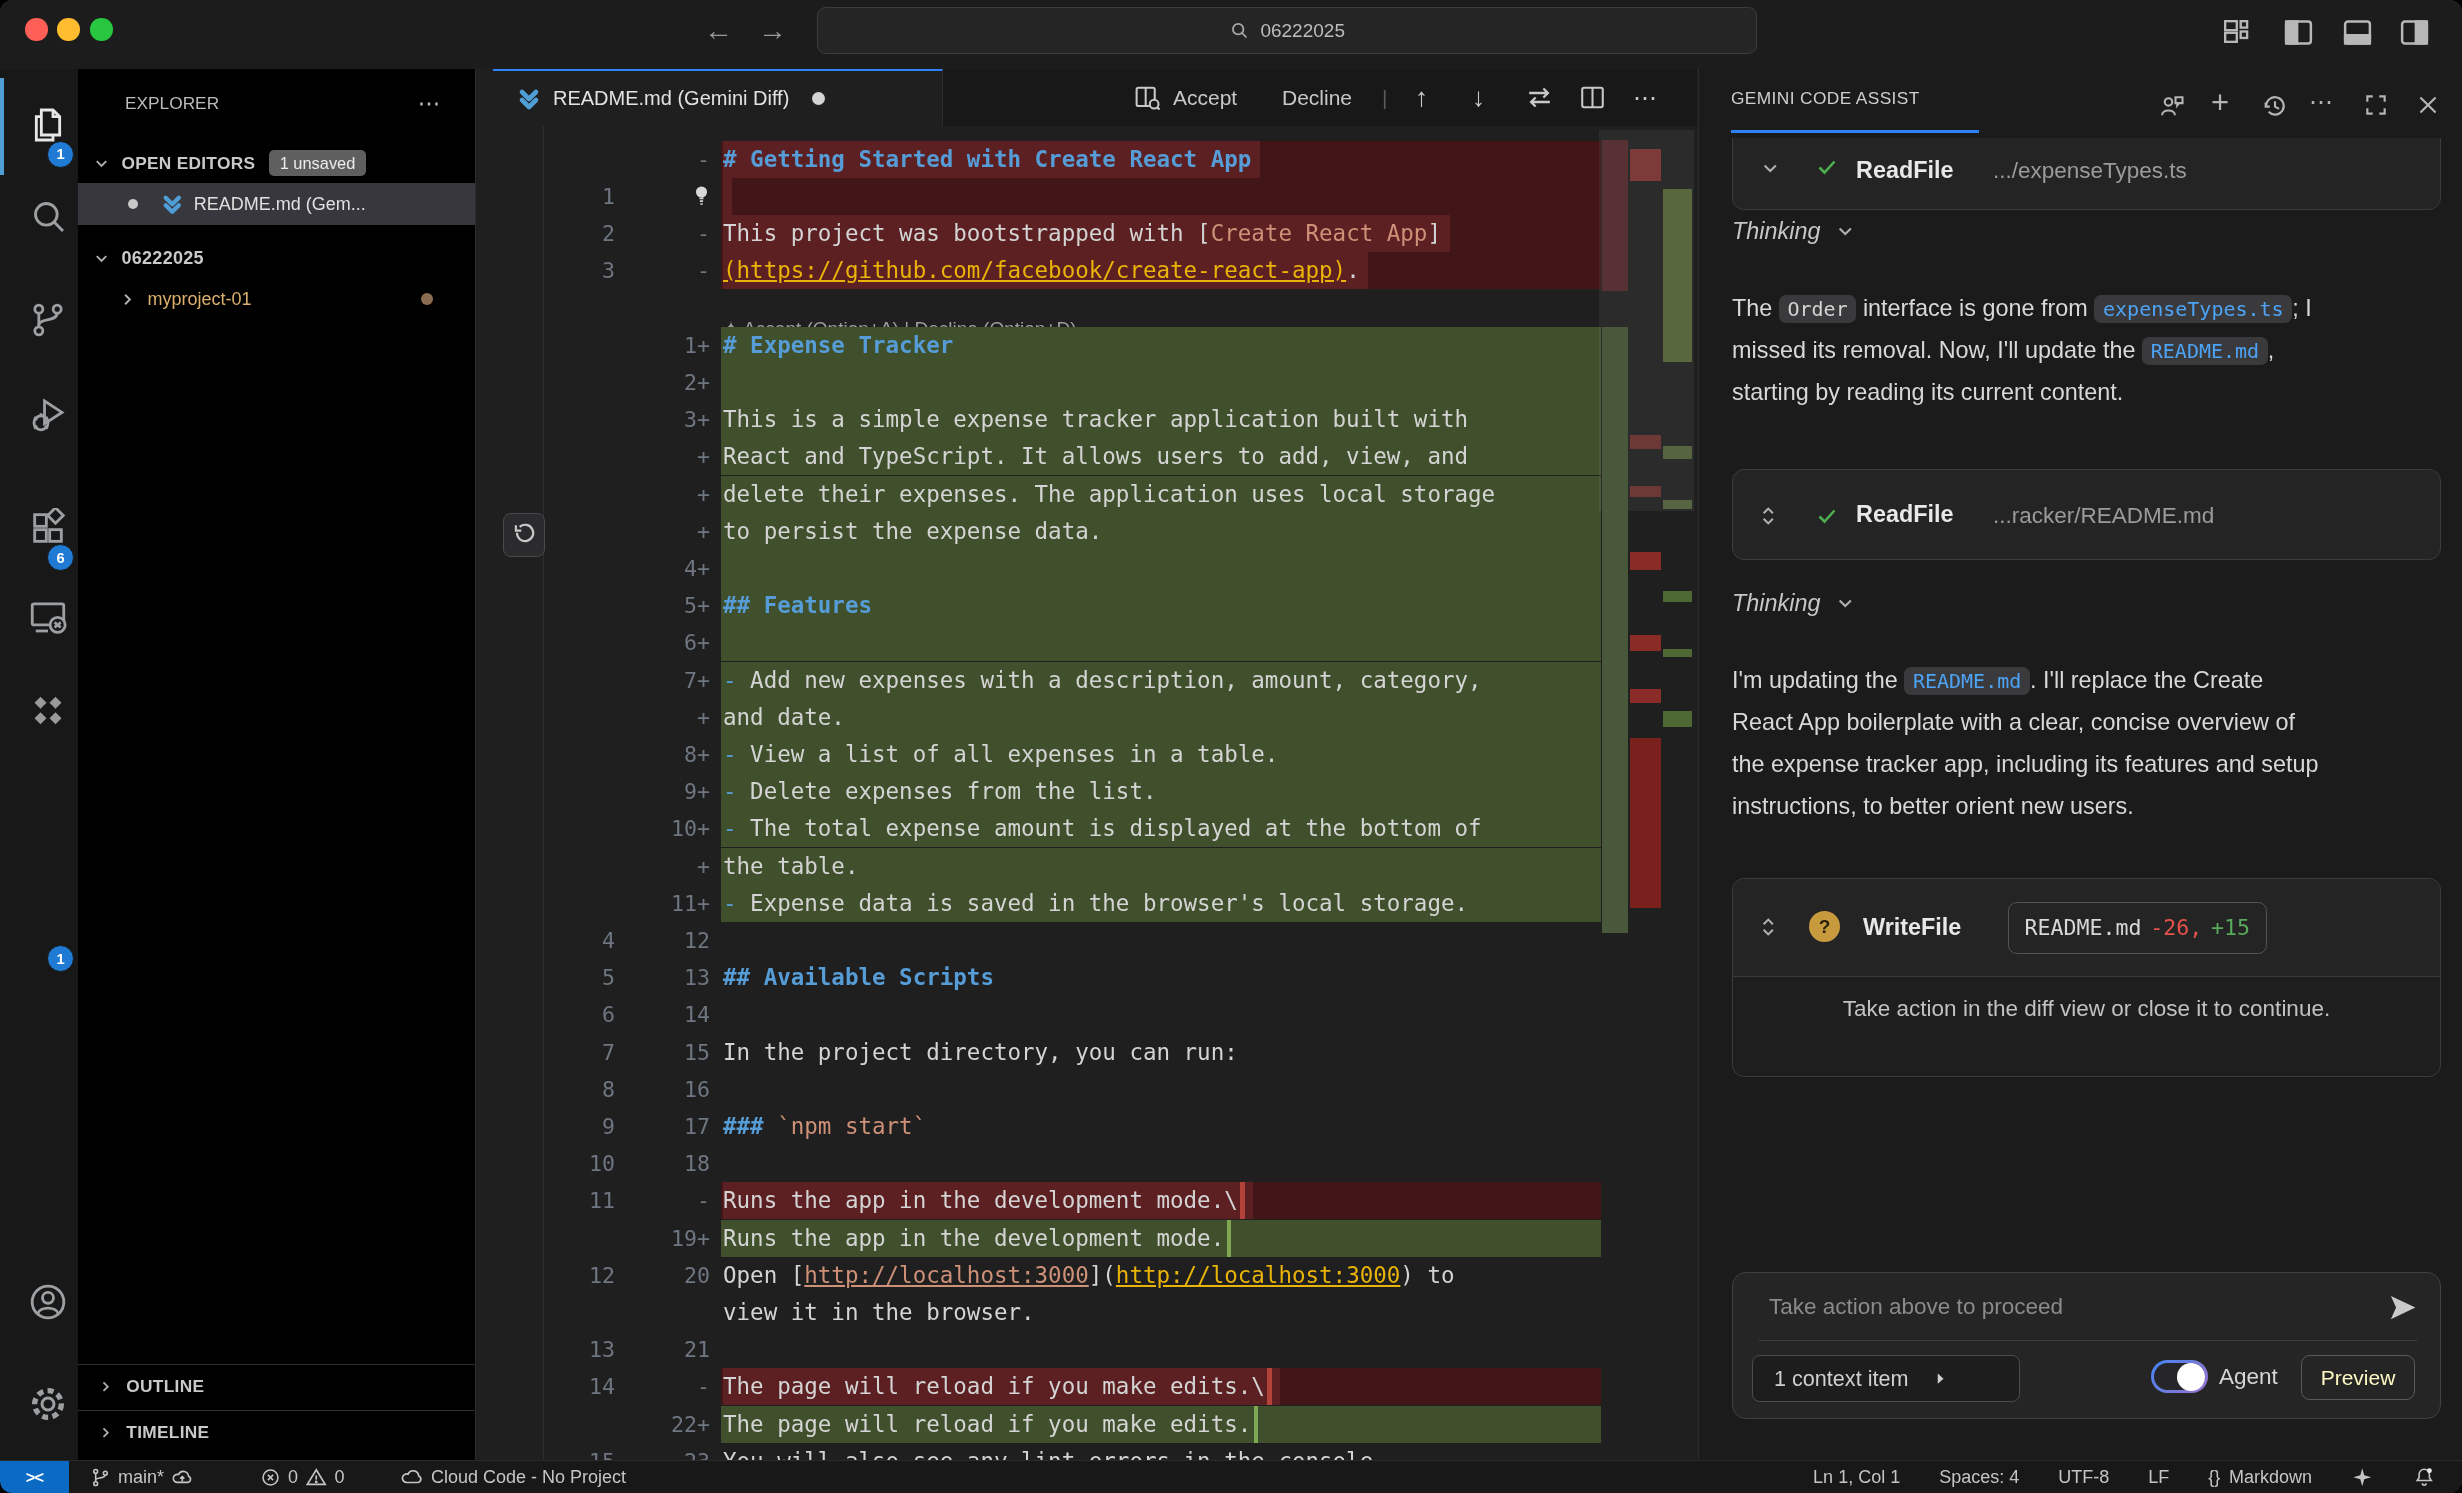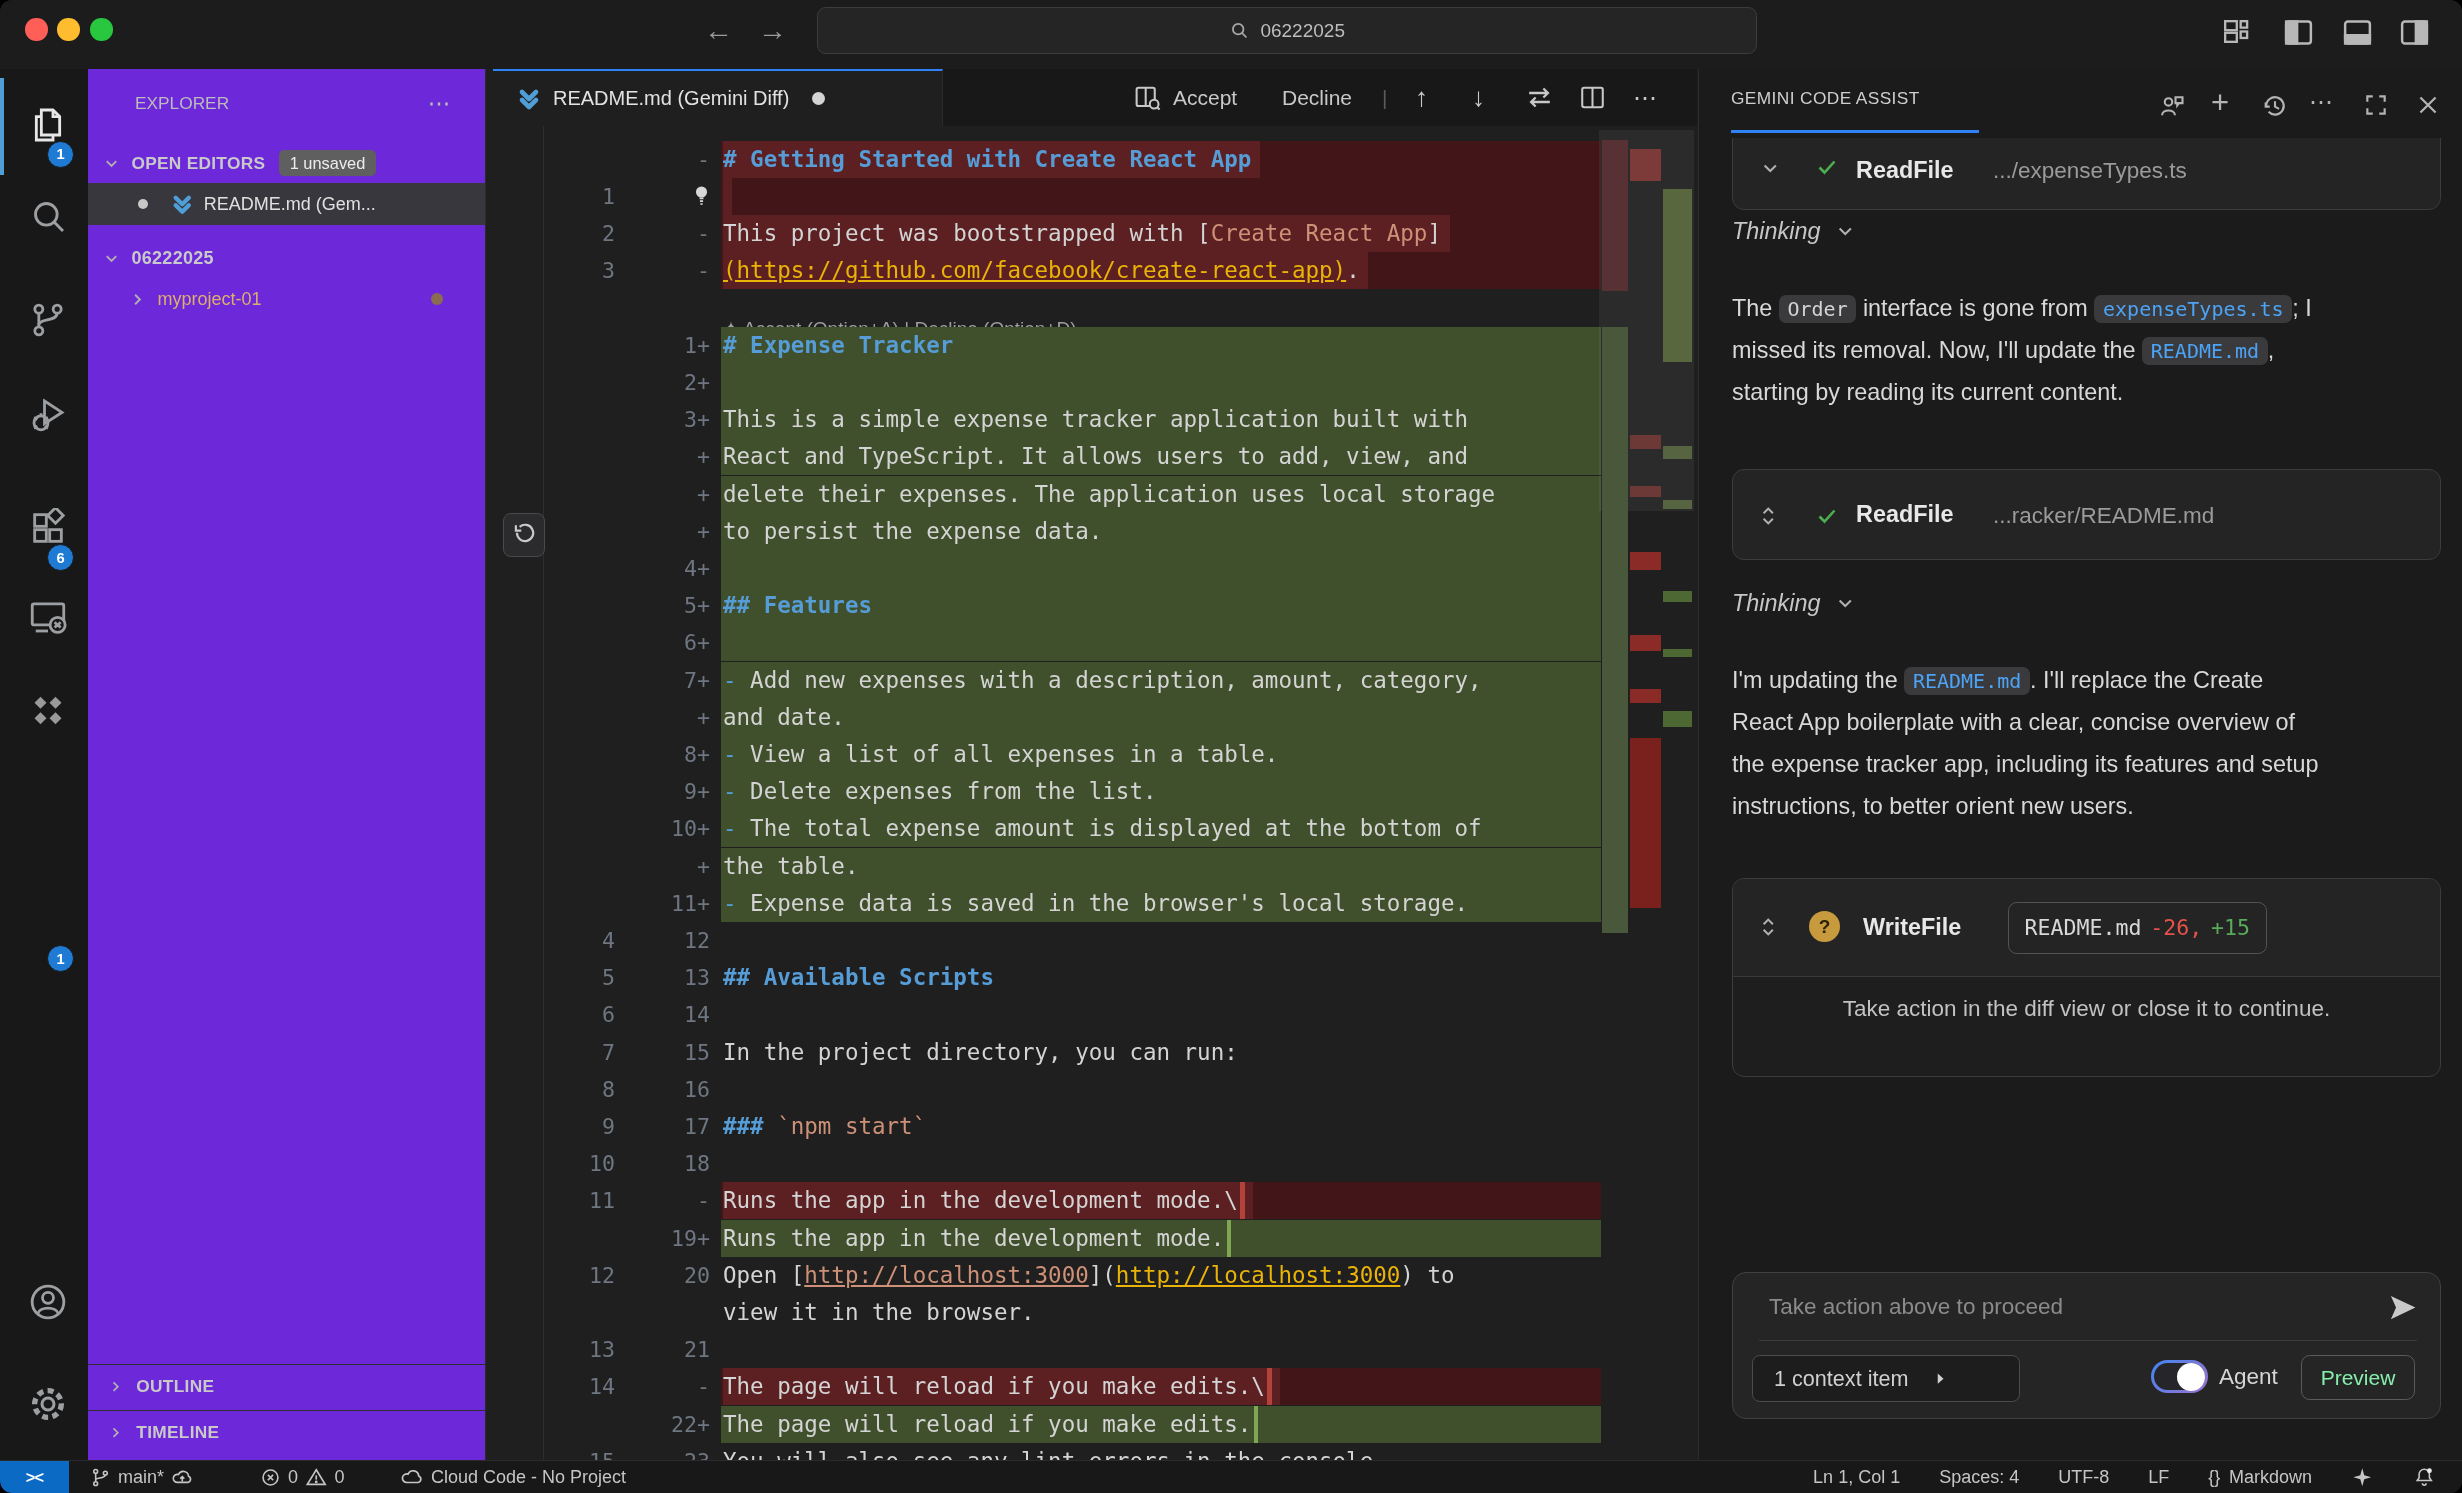--- a/index.html
+++ b/index.html
@@ -13,21 +13,21 @@
   .navarrow{top:14px;font-size:29px;color:#9a9a9a;}
   #searchbox{left:817px;top:7px;width:938px;height:45px;background:#252526;border:0.9px solid #3d3d3d;border-radius:8.7px;display:flex;align-items:center;justify-content:center;gap:10.4px;color:#bdbdbd;font-size:19px;}
   .tb-icon{top:15.6px;color:#b8b8b8;}
   
   #activitybar{left:0;top:69px;width:96px;height:1391px;background:#181818;border-right:0.9px solid #2b2b2b;}
   .act-item{left:0;width:96px;height:83px;display:flex;align-items:center;justify-content:center;color:#9da0a2;}
   .act-item.active{color:#e7e7e7;}
   .act-bar{left:0;top:8.7px;width:3.5px;height:97px;background:#4f9fd6;}
   .badge{position:absolute;width:25px;height:25px;border-radius:50%;background:#1f7ad4;border:1.7px solid #181818;color:#fff;font-size:14.7px;font-weight:bold;display:flex;align-items:center;justify-content:center;}
   
-  #sidebar{left:88px;top:69px;width:397px;height:1391px;background:#6d28d9;border-right:0.9px solid #2b2b2b;color:#cccccc;}
+  #sidebar{left:78px;top:69px;width:397px;height:1391px;background:#000000;border-right:0.9px solid #2b2b2b;color:#cccccc;}
   .sb-row{position:absolute;left:0;width:397px;display:flex;align-items:center;}
   .chev{color:#b0b0b0;}
   .unsaved-badge{background:#5f5f5f;color:#ececec;border-radius:5px;font-size:16.4px;padding:3.5px 10.4px;}
   .sec-label{font-weight:bold;font-size:17.3px;color:#c9c9c9;letter-spacing:0.3px;}
   .divline{position:absolute;left:0;width:397px;height:0.9px;background:#2f2f2f;}
   
   #tabstrip{left:493px;top:69px;width:1204px;height:57px;background:#181818;border-bottom:0.9px solid #2b2b2b;}
   #activetab{left:0;top:0;width:450px;height:57px;background:#1f1f1f;border-top:2.6px solid #2f81f7;border-right:0.9px solid #2b2b2b;box-sizing:border-box;display:flex;align-items:center;}
   #tab-title{color:#e2e2e2;font-size:20px;margin-left:12px;}
   .mod-dot{width:13px;height:13px;border-radius:50%;background:#d4d4d4;}
@@ -66,21 +66,21 @@
   .pline{height:42px;line-height:42px;white-space:pre-wrap;}
   .chip{background:#3a3a3c;border-radius:7px;padding:1.7px 8.7px;font-family:"DejaVu Sans Mono",monospace;font-size:20px;color:#d4d4d4;}
   .chip.blue{color:#4da3f5;}
   .wf-chip{position:absolute;left:275px;top:22.5px;height:50px;border:1.3px solid #535355;border-radius:8.7px;display:flex;align-items:center;padding:0 15.6px;gap:8.7px;font-family:"DejaVu Sans Mono",monospace;font-size:21.6px;}
   .qmark{position:absolute;left:76px;top:32px;width:31px;height:31px;border-radius:50%;background:#c79a3e;color:#2b2108;font-weight:bold;font-size:19px;display:flex;align-items:center;justify-content:center;}
   #input-box{position:absolute;left:33px;top:1203px;width:709px;height:147px;background:#252526;border:0.9px solid #414143;border-radius:14px;box-sizing:border-box;}
   #ctx-btn{position:absolute;left:19px;top:82px;width:266px;height:45px;background:#1d1d1e;border:0.9px solid #4c4c4e;border-radius:7.8px;display:flex;align-items:center;color:#d0d0d0;font-size:21.6px;}
   #toggle{position:absolute;left:418px;top:87px;width:57px;height:33px;border-radius:16.4px;background:linear-gradient(135deg,#4285f4,#9b72cb);}
   #toggle .inner{position:absolute;inset:2.6px;border-radius:14px;background:#26262a;}
   #toggle .knob{position:absolute;right:2.6px;top:2.6px;width:28px;height:28px;border-radius:50%;background:#fff;}
-  #preview-chip{position:absolute;left:568px;top:82px;width:112px;height:43px;border:0.9px solid #5b5b5e;border-radius:8.7px;display:flex;align-items:center;justify-content:center;font-size:21px;color:#86efac;}
+  #preview-chip{position:absolute;left:568px;top:82px;width:112px;height:43px;border:0.9px solid #5b5b5e;border-radius:8.7px;display:flex;align-items:center;justify-content:center;font-size:21px;color:#fef9c3;}
   
   #statusbar{left:0;top:1460px;width:2462px;height:33px;background:#181818;border-top:0.9px solid #2b2b2b;box-sizing:border-box;color:#c5c5c5;font-size:18px;border-radius:0 0 12px 12px;}
   .st-item{position:absolute;top:0;height:32px;display:flex;align-items:center;gap:7px;}
   #st-right{position:absolute;right:27px;top:0;height:32px;display:flex;align-items:center;gap:39px;}
   #remote{left:0;width:69px;background:#0b6ac4;color:#fff;justify-content:center;font-weight:bold;font-size:16.4px;letter-spacing:-0.9px;border-radius:0 0 0 12px;}
 </style>
 </head>
 <body>
 
 <div id="window">

